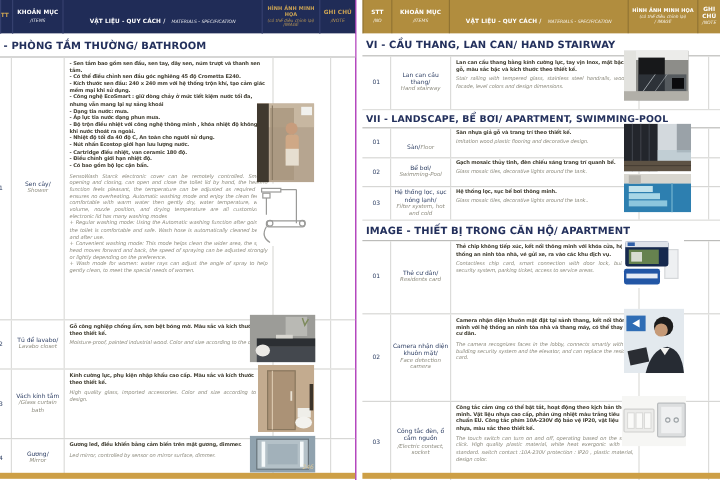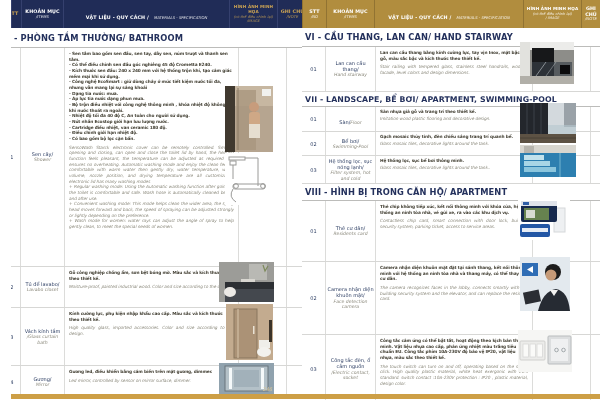--- a/index.html
+++ b/index.html
@@ -1,19 +1,19 @@
 <!DOCTYPE html>
 <html><head>
 <meta charset="utf-8">
 <style>
   html,body{margin:0;padding:0;background:#ffffff;}
   #stage{position:relative;width:600px;height:400px;overflow:hidden;background:#ffffff;
          font-family:"DejaVu Sans",sans-serif;color:#3c3a33;}
   .page{position:absolute;top:0;height:400px;background:#fff;}
-  #page-left{left:11px;width:296px;border-right:6px solid #a21caf;}
+  #page-left{left:0;width:296px;border-right:1px solid #a21caf;}
   #page-right{left:302px;width:298px;}
   
   .hdr{display:flex;height:28px;color:#fff;}
   #page-left .hdr{background:#202c57;}
   #page-right .hdr{background:#b18d3e;}
   .hcell{display:flex;flex-direction:column;justify-content:center;align-items:center;
          text-align:center;line-height:1.15;overflow:hidden;}
   #page-left .hcell{border-left:1px solid #35406e;}
   #page-right .hcell{border-left:1px solid rgba(0,0,0,.18);}
   .hvn{font-size:4.8px;font-weight:bold;letter-spacing:.1px;}
@@ -301,21 +301,21 @@
         <div class="lab-en">Filter system, hot and cold</div>
       </div>
       <div class="cell c-spec spec" style="padding-top:2px;">
         <div class="vn">Hệ thống lọc, sục bể bơi thông minh.</div>
         <div class="en" style="margin-top:1px;">Glass mosaic tiles, decorative lights around the tank..</div>
       </div>
       <div class="cell c-img"></div>
       <div class="cell c-note"></div>
     </div>
 
-    <div class="sec" style="height:16px;">VIII - HÌNH BỊ TRONG CĂN HỘ/ APARTMENT</div>
+    <div class="sec" style="height:16px;">IMAGE - THIẾT BỊ TRONG CĂN HỘ/ APARTMENT</div>
 
     <div class="row" style="height:60px;">
       <div class="cell c-stt stt-no">01</div>
       <div class="cell c-items items">
         <div class="lab-vn">Thẻ cư dân/</div>
         <div class="lab-en">Residents card</div>
       </div>
       <div class="cell c-spec spec">
         <div class="vn">Thẻ chip không tiếp xúc, kết nối thông minh với khóa cửa, hệ thống an ninh tòa nhà, vé gửi xe, ra vào các khu dịch vụ.</div>
         <div class="en">Contactless chip card, smart connection with door lock, building security system, parking ticket, access to service areas.</div>

